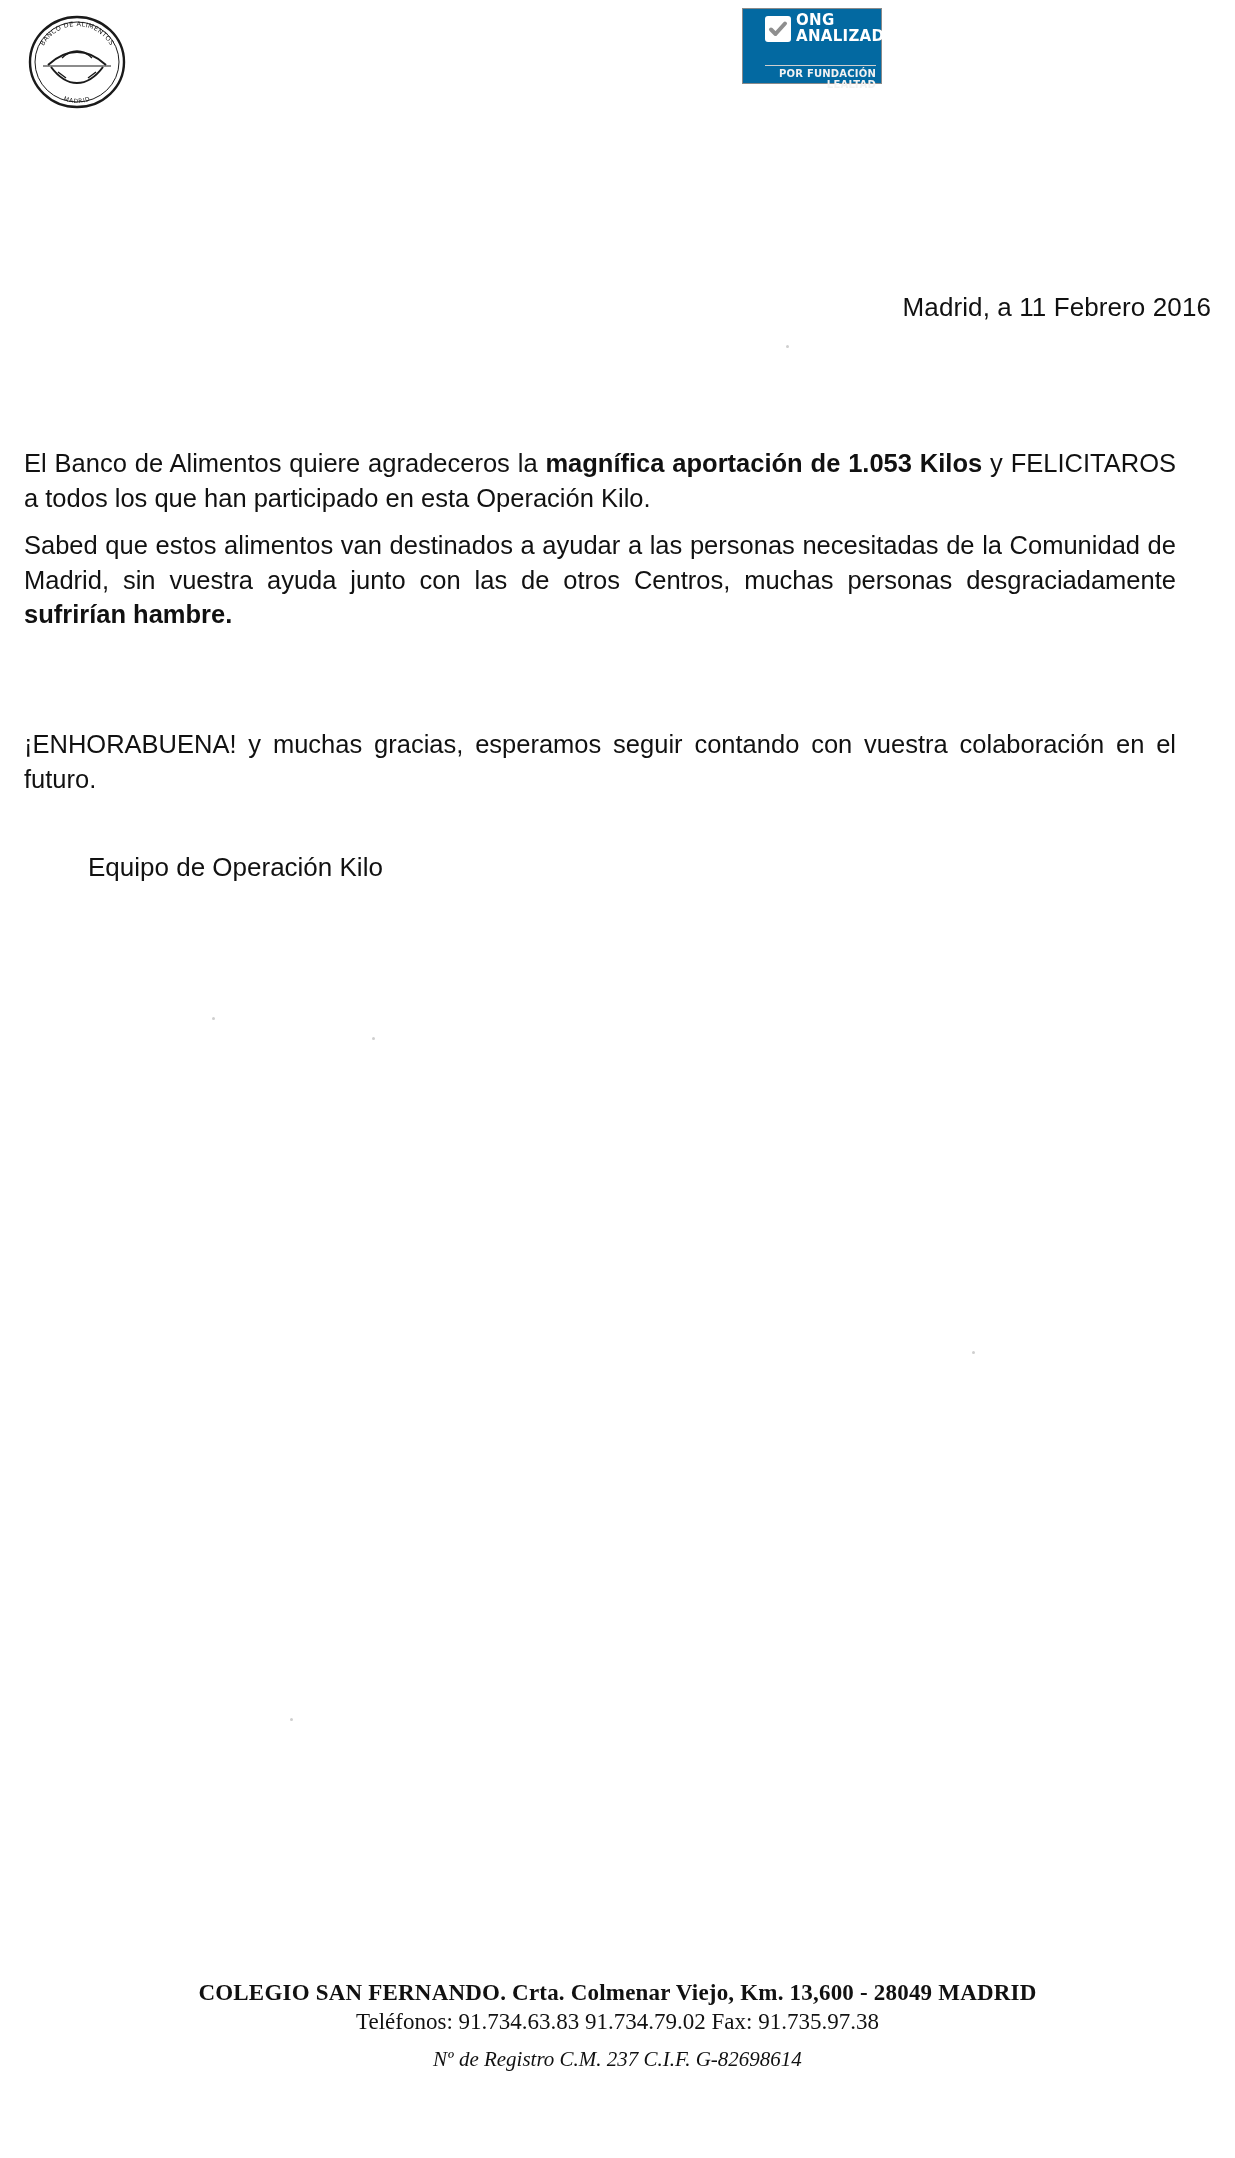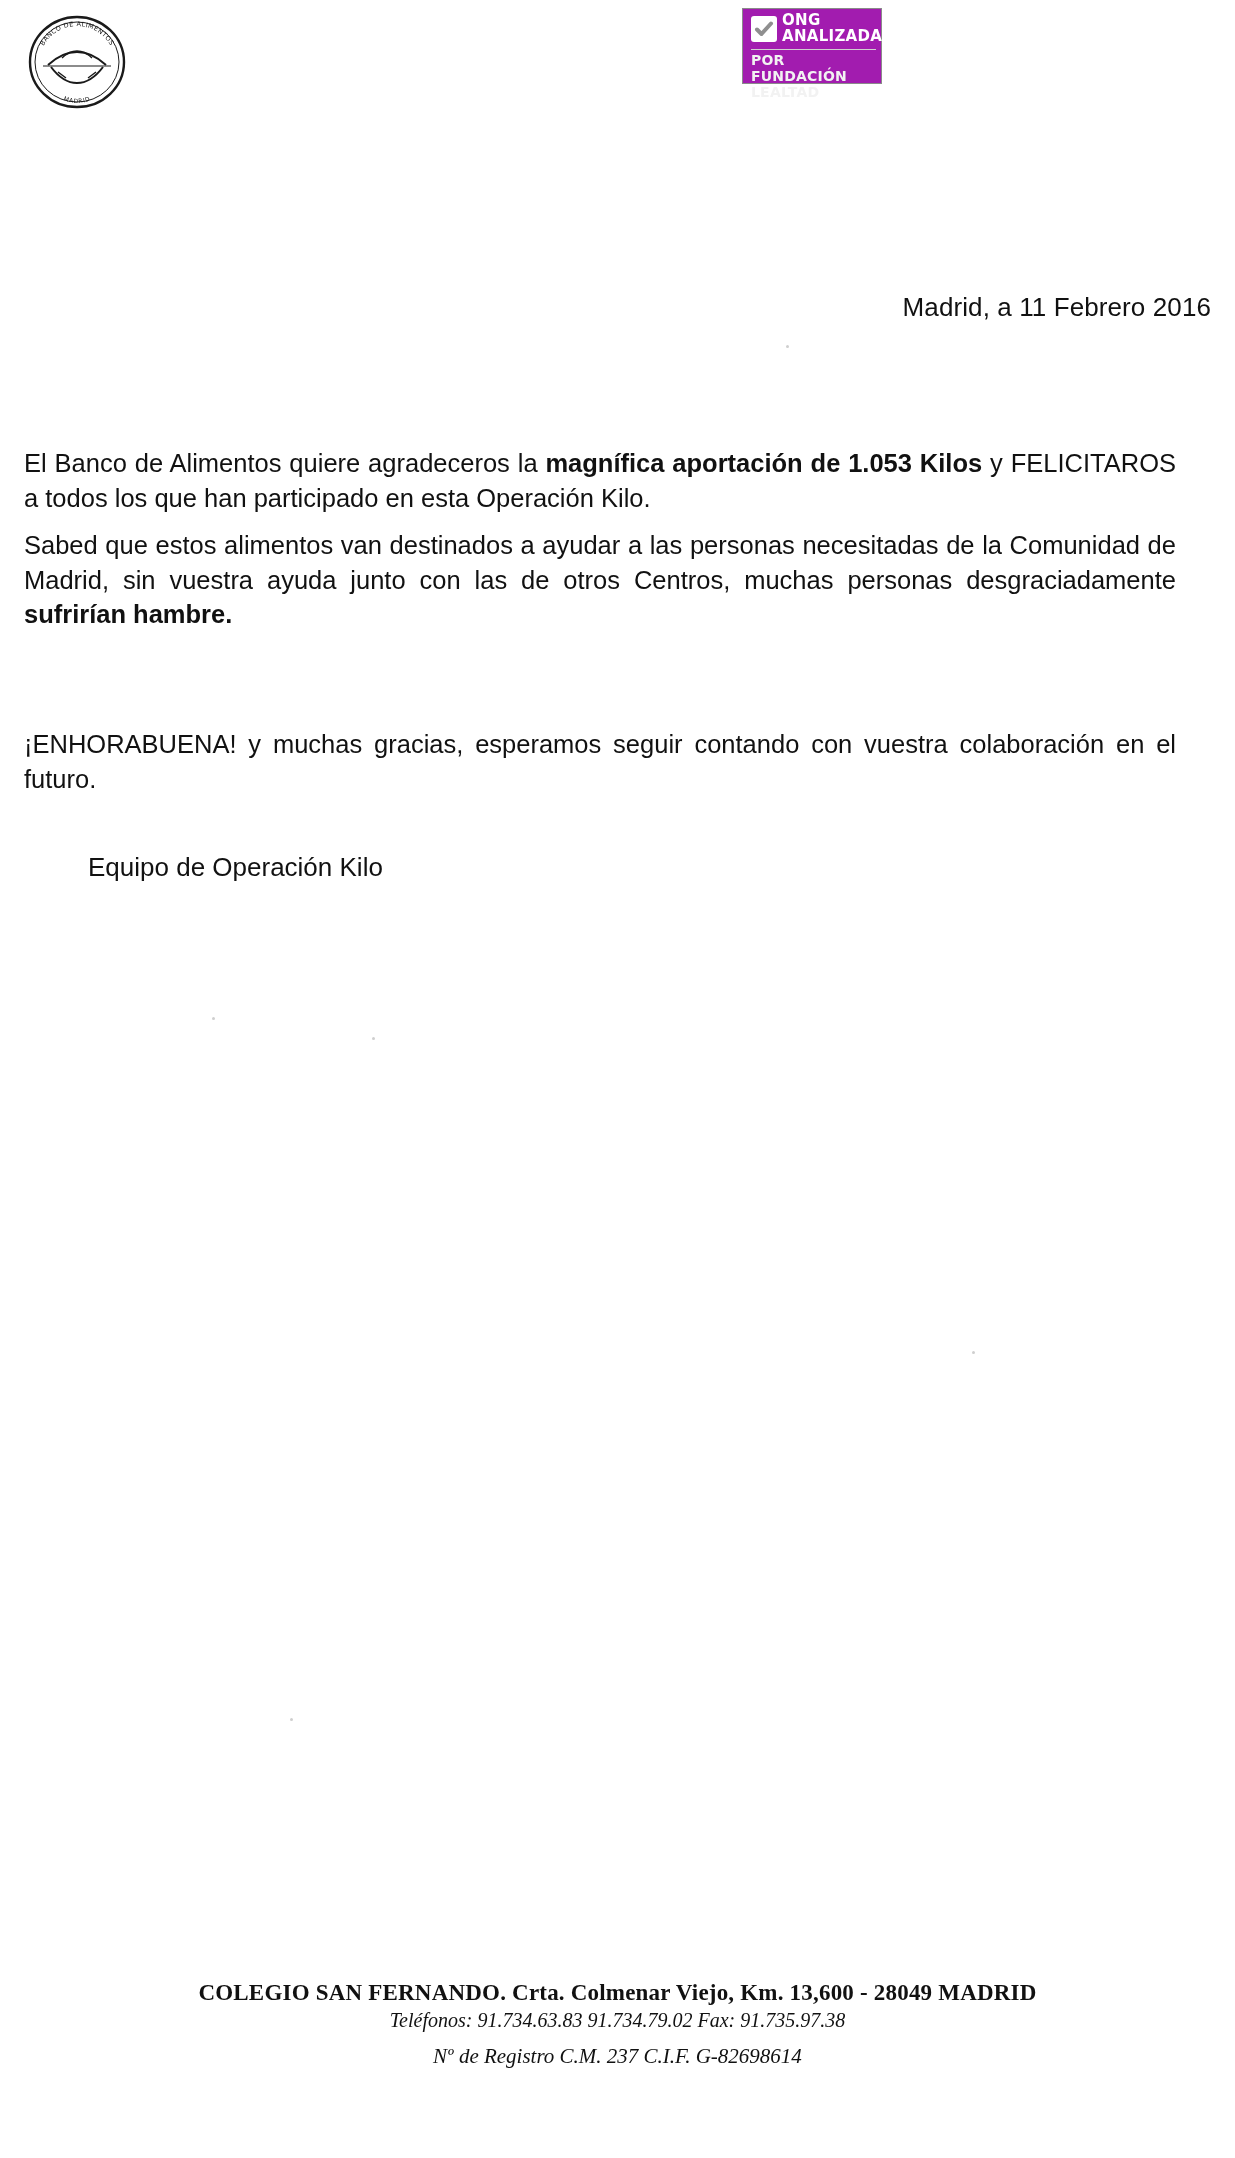--- a/index.html
+++ b/index.html
@@ -32,25 +32,25 @@
   }
   .logo svg { display: block; }
 
   
   .seal {
     position: absolute;
     left: 742px;
     top: 8px;
     width: 140px;
     height: 76px;
-    background: #a21caf;
+    background: #0369a1;
     border: 1px solid #8a8a8a;
     color: #ffffff;
     box-sizing: border-box;
-    padding: 4px 5px 3px 8px;
+    padding: 4px 5px 3px 22px;
   }
   .seal-top {
     display: flex;
     align-items: center;
     gap: 5px;
   }
   .seal-check {
     width: 26px;
     height: 26px;
     background: #ffffff;
@@ -67,28 +67,28 @@
     line-height: 1.06;
   }
   .seal-words span {
     font-family: "DejaVu Sans", sans-serif;
     font-weight: bold;
     font-size: 15px;
     letter-spacing: 0.3px;
     color: #ffffff;
   }
   .seal-bottom {
-    margin-top: 4px;
+    margin-top: 20px;
     border-top: 1px solid #cfcfcf;
     padding-top: 2px;
     font-family: "DejaVu Sans", sans-serif;
-    font-size: 14px;
+    font-size: 10px;
     letter-spacing: 0.2px;
     color: #f2f2f2;
-    text-align: left;
+    text-align: right;
     font-weight: bold;
   }
 
   
   .date {
     position: absolute;
     left: 0;
     top: 292px;
     width: 1178px;
     text-align: right;
@@ -146,22 +146,21 @@
     text-align: center;
     font-family: "Liberation Serif", serif;
     color: #111111;
   }
   .footer-line1 {
     font-size: 23px;
     font-weight: bold;
     letter-spacing: 0.2px;
   }
   .footer-line2 {
-    font-size: 20px;
-    font-style: italic;
+    font-size: 23px;
     margin-top: 3px;
   }
   .footer-line3 {
     font-size: 21px;
     font-style: italic;
     margin-top: 12px;
   }
 </style>
 </head>
 <body>

